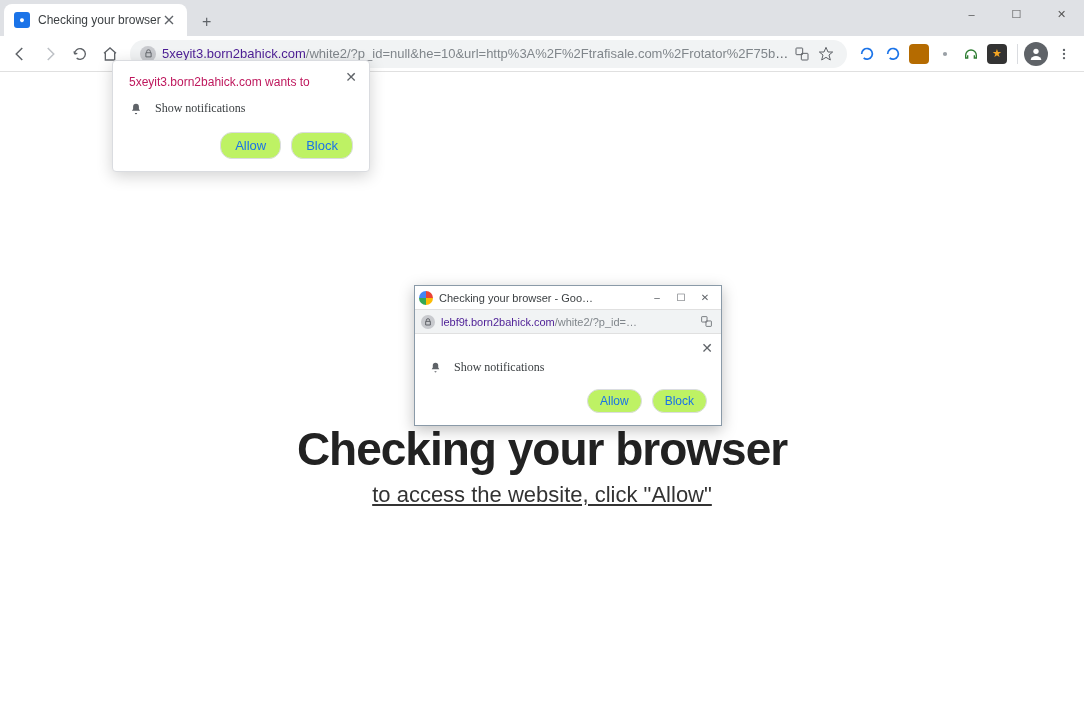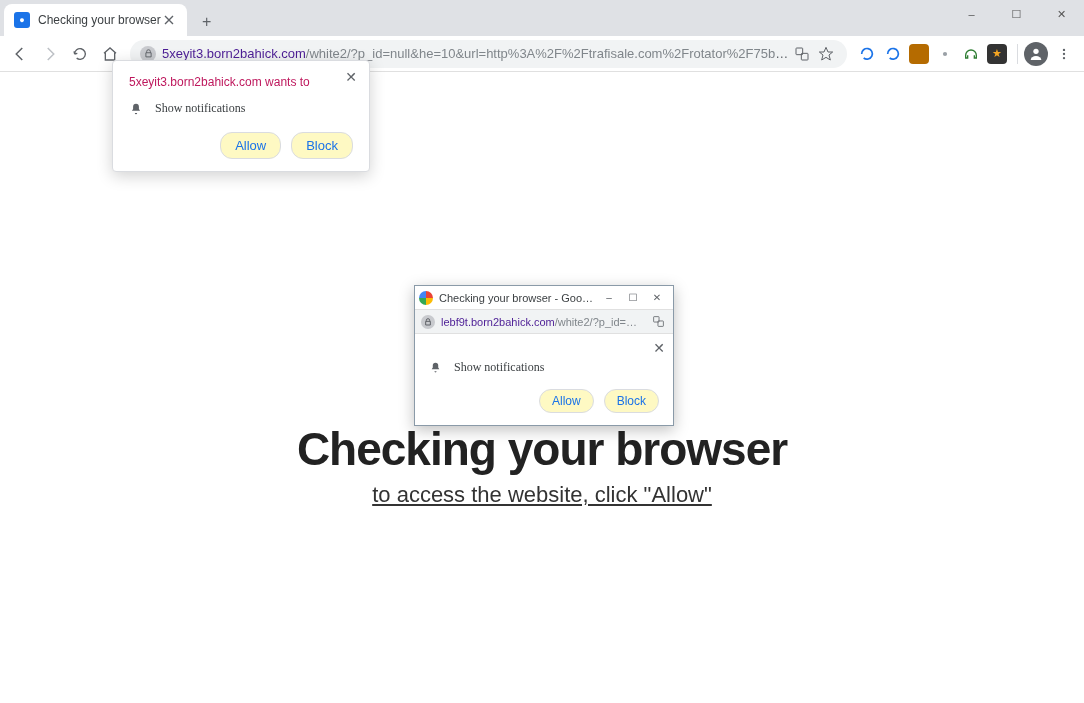--- a/index.html
+++ b/index.html
@@ -40,24 +40,24 @@
   .page-sub { font-size: 22px; color:#333; margin-top: 6px; text-decoration: underline; }
 
   
   .notif { position:absolute; left:112px; top:60px; width:258px; background:#fff; border:1px solid #dadce0; border-radius:4px; box-shadow:0 4px 16px rgba(0,0,0,.18); padding:14px 16px 12px 16px; z-index:20;}
   .notif-close { position:absolute; top:6px; right:8px; width:20px; height:20px; display:flex; align-items:center; justify-content:center; color:#5f6368; cursor:pointer; font-size:14px;}
   .notif-title { font-size:12px; color:#be185d; }
   .notif-row { display:flex; align-items:center; margin-top:12px; gap:12px; }
   .bell { color:#5f6368; font-size:14px; }
   .notif-text { font-size:12px; color:#3c4043;font-family:Liberation Serif, serif; }
   .notif-actions { display:flex; justify-content:flex-end; gap:10px; margin-top:16px;}
-  .btn { border:1px solid #dadce0; background:#fef9c3; color:#1a73e8; font-size:13px; padding:5px 14px; border-radius:12px; cursor:pointer;text-align:right;}
-
-  
-  .miniwin { position:absolute; left:414px; top:285px; width:260px; border:1px solid #8a9aa8; background:#fff; box-shadow:0 4px 14px rgba(0,0,0,.25); z-index:10;}
+  .btn { border:1px solid #dadce0; background:#bef264; color:#1a73e8; font-size:13px; padding:5px 14px; border-radius:12px; cursor:pointer;text-align:right;}
+
+  
+  .miniwin { position:absolute; left:414px; top:285px; width:308px; border:1px solid #8a9aa8; background:#fff; box-shadow:0 4px 14px rgba(0,0,0,.25); z-index:10;}
   .mini-titlebar { height:24px; background:#fff; display:flex; align-items:center; padding:0 4px; border-bottom:1px solid #e0e0e0;}
   .mini-favicon { width:14px; height:14px; border-radius:50%; background: conic-gradient(#ea4335 0 90deg,#fbbc05 90deg 180deg,#34a853 180deg 270deg,#4285f4 270deg 360deg); margin-right:6px;}
   .mini-title { flex:1; font-size:11px; color:#3c4043; white-space:nowrap; overflow:hidden; text-overflow:ellipsis;}
   .mini-wbtn { width:24px; height:20px; display:flex; align-items:center; justify-content:center; color:#5f6368; cursor:pointer; font-size:10px;}
   .mini-omnibar { height:24px; background:#f1f3f4; display:flex; align-items:center; padding:0 6px; border-bottom:1px solid #e0e0e0; font-size:11px;}
   .mini-lock { width:14px; height:14px; border-radius:50%; background:#c8cace; display:flex; align-items:center; justify-content:center; font-size:8px; color:#5f6368; margin-right:6px;}
   .mini-url { flex:1; white-space:nowrap; overflow:hidden; text-overflow:ellipsis;}
   .mini-notif { padding:14px 14px 12px 14px; position:relative;}
   .mini-notif .notif-close { top:4px; right:4px;}
   .mini-notif .notif-actions { margin-top:14px;}

